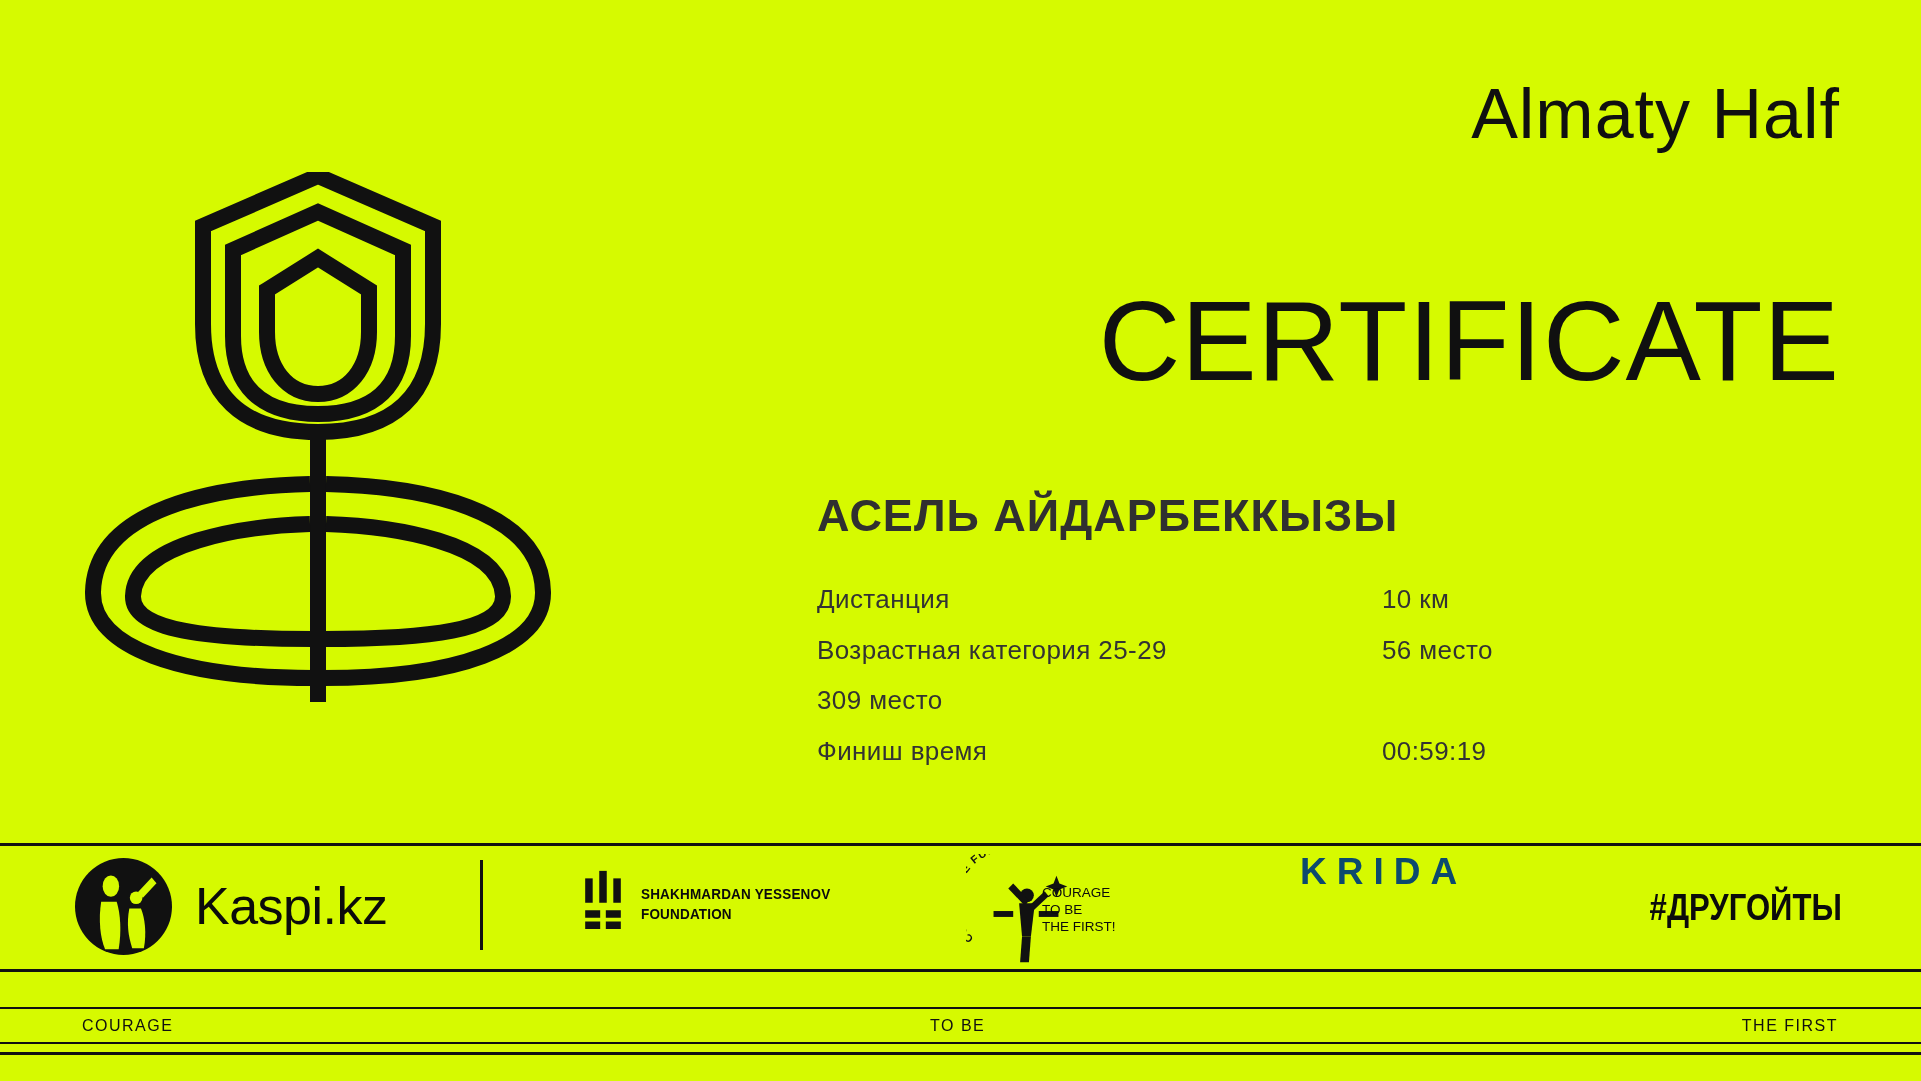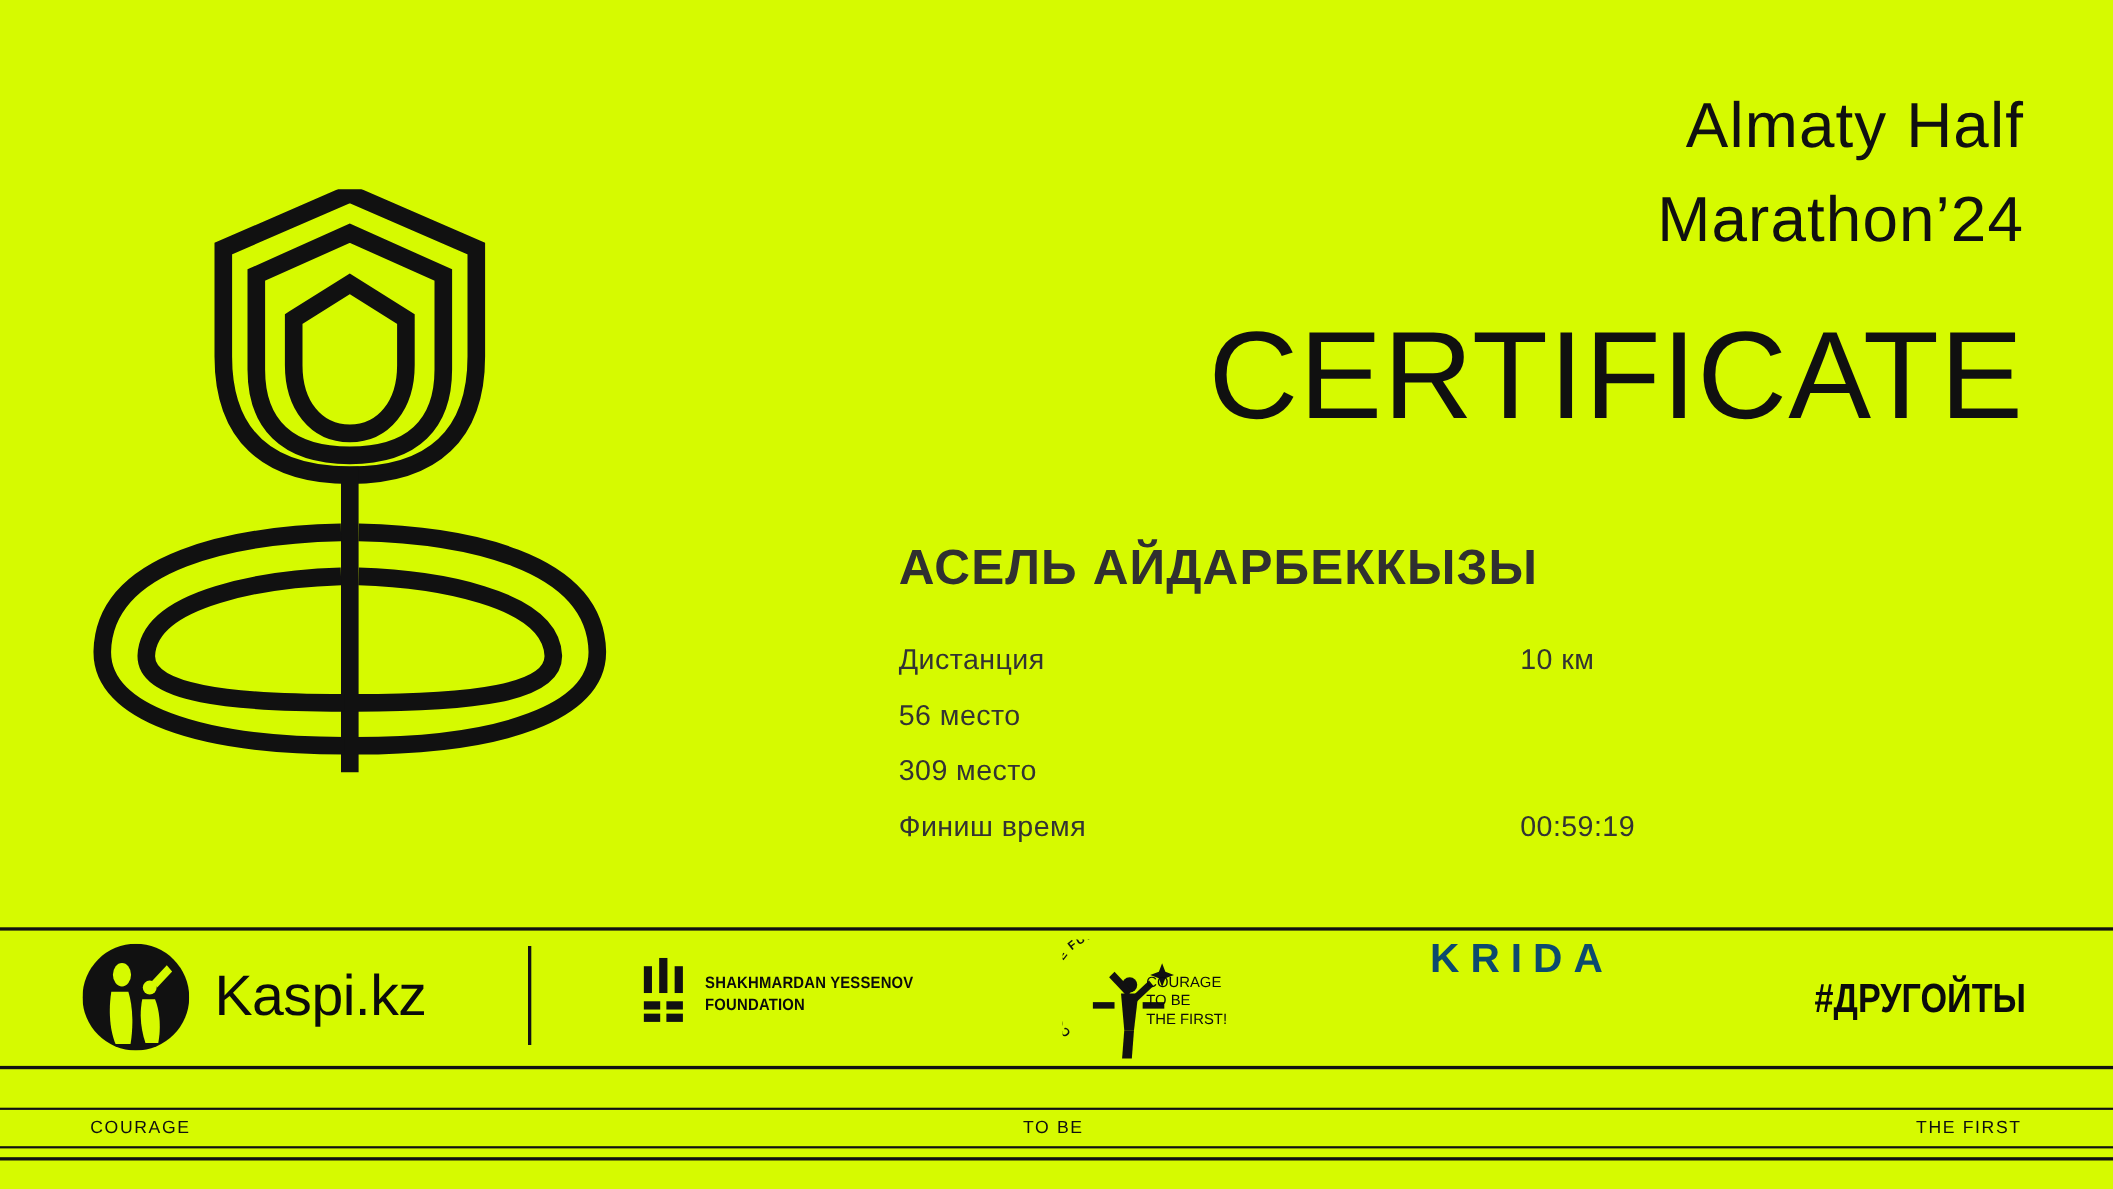--- a/index.html
+++ b/index.html
@@ -12,21 +12,21 @@
     color:#111;
   }
   .abs{position:absolute;}
   
   .tulip{left:77px;top:172px;width:482px;height:535px;}
   .tulip path{fill:none;stroke:#111;stroke-width:16;}
   
   .event-title{
     top:72px;right:81px;
     text-align:right;
-    font-size:58px;line-height:85px;
+    font-size:70px;line-height:85px;
     font-weight:500;letter-spacing:1px;color:#101010;
   }
   .heading{
     top:285px;right:81px;
     font-size:113px;line-height:113px;
     font-weight:500;letter-spacing:1px;color:#101010;
     text-align:center;
   }
   
   .name{
@@ -88,33 +88,33 @@
 
     <path d="M233,312 C140,314 18,336 16,420 C15,476 104,506 236,506"></path>
     <path d="M233,352 C168,354 58,370 56,424 C55,459 132,467 236,467"></path>
 
     <path d="M249,312 C342,314 464,336 466,420 C467,476 378,506 246,506"></path>
     <path d="M249,352 C314,354 424,370 426,424 C427,459 350,467 246,467"></path>
   </svg>
 
   <div class="abs event-title">
     <div>Almaty Half</div>
-    <div>Marathon’24</div>
   </div>
 
   <div class="abs heading">CERTIFICATE</div>
 
   <div class="abs name">АСЕЛЬ АЙДАРБЕККЫЗЫ</div>
 
   <div class="abs results">
     <div class="row">
       <div class="lbl">Дистанция</div>
       <div class="val">10 км</div>
     </div>
     <div class="row">
+      <div class="lbl">Возрастная категория 25-29</div>
       <div class="val">56 место</div>
     </div>
     <div class="row">
       <div class="val">309 место</div>
     </div>
     <div class="row">
       <div class="lbl">Финиш время</div>
       <div class="val">00:59:19</div>
     </div>
   </div>

